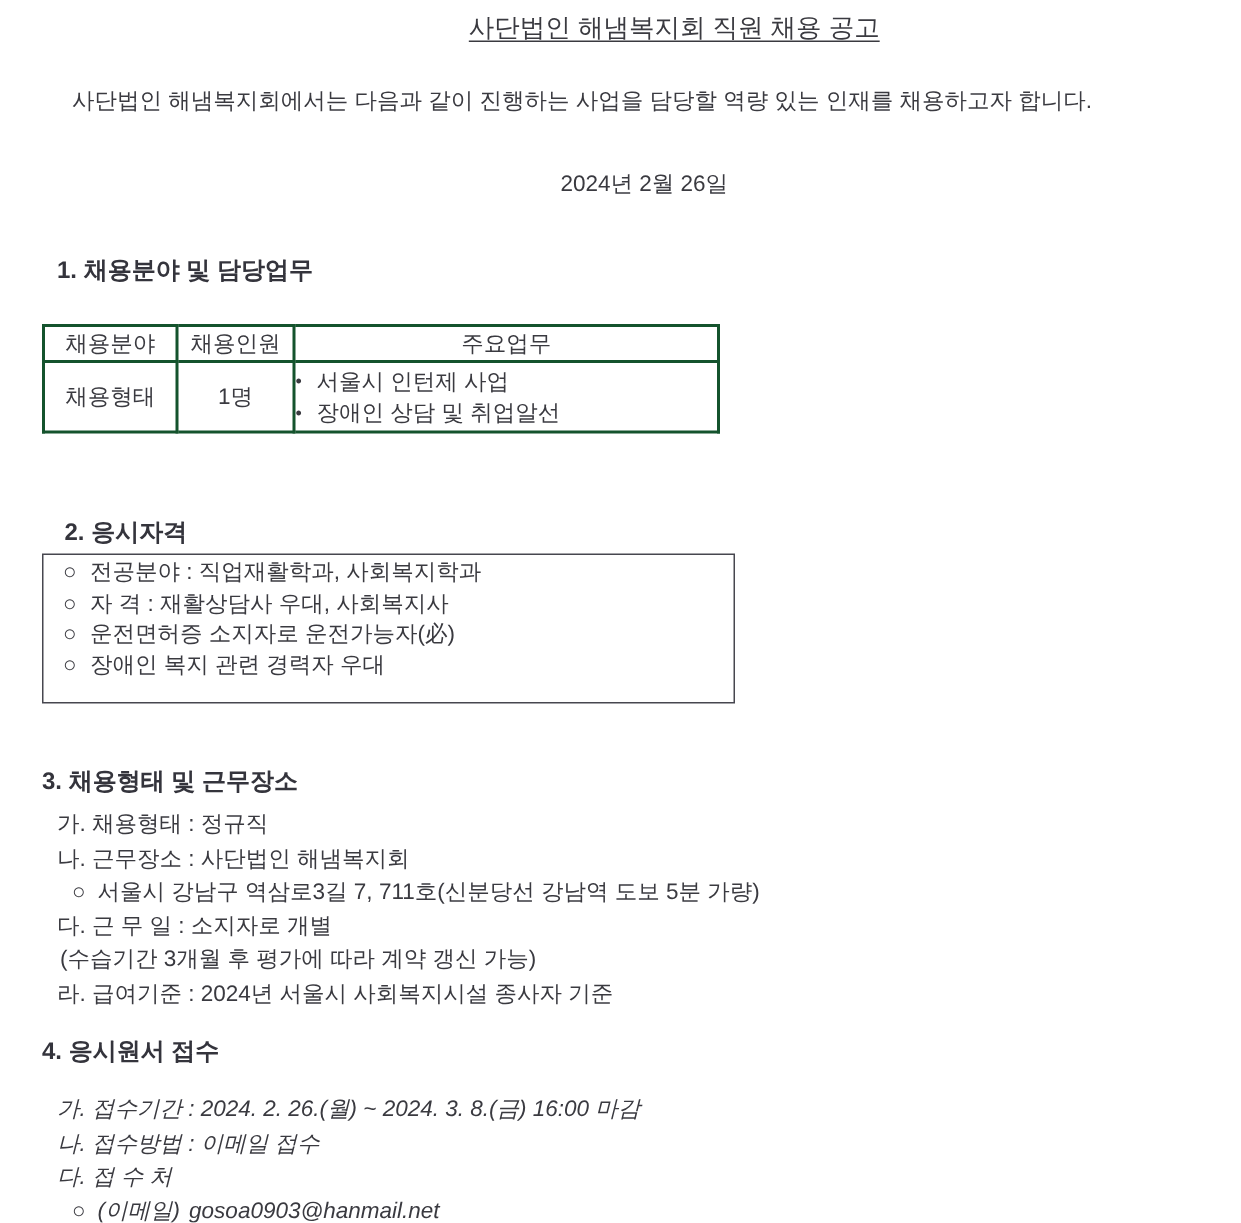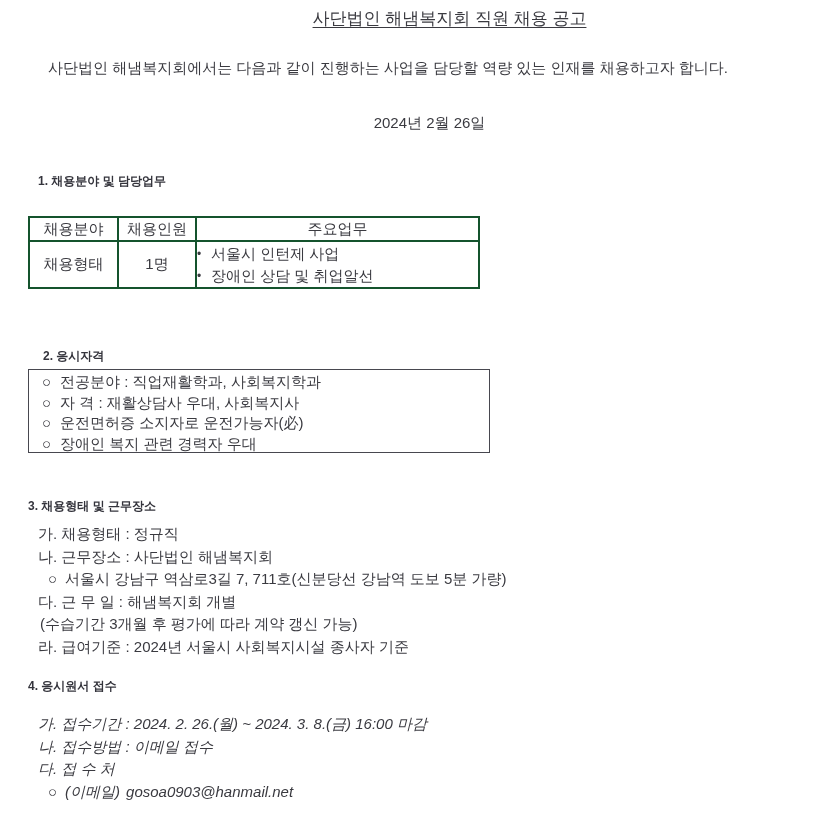--- a/index.html
+++ b/index.html
@@ -32,21 +32,21 @@
 
   .date-line {
     margin: 34px 0 0 14px;
     padding-left: 18px;
     text-align: center;
     line-height: 21px;
   }
 
   .sec-heading {
     font-weight: bold;
-    font-size: 12px;
+    font-size: 16px;
     color: #34343c;
     line-height: 22px;
     white-space: nowrap;
   }
   .sec1 { margin: 37px 0 0 38px; }
   .sec2 { margin: 56px 0 0 43px; }
   .sec3 { margin: 42px 0 0 28px; }
   .sec4 { margin: 17px 0 16px 28px; }
 
   table.recruit {
@@ -63,21 +63,21 @@
   table.recruit td.c { text-align: center; height: 45px; }
   td.duties { height: 45px; vertical-align: middle; padding-left: 11px; }
   .duty { line-height: 21px; white-space: nowrap; }
   .duty .dot { display: inline-block; width: 14px; font-size: 12px; vertical-align: 1px; }
 
   .sub-heading { margin: 4px 0 0 30px; line-height: 21px; }
 
   .req-box {
     box-sizing: border-box;
     margin: 2px 0 0 28px;
-    width: 462px; height: 84px;
+    width: 462px; height: 100px;
     border: 1.5px solid #47474f;
     padding: 2px 0 16px 13px;
   }
   .req-line { line-height: 20.5px; white-space: nowrap; }
   .req-line .circle { margin-right: 9px; }
 
   .list { margin-top: 6px; }
   .list4 { margin-top: 3px; font-style: italic; }
   .line { line-height: 22.5px; white-space: nowrap; }
   .ind-a { margin-left: 38px; }   
@@ -131,21 +131,21 @@
     <div class="req-line"><span class="circle">○</span><span>자 격 : 재활상담사 우대, 사회복지사</span></div>
     <div class="req-line"><span class="circle">○</span><span>운전면허증 소지자로 운전가능자(必)</span></div>
     <div class="req-line"><span class="circle">○</span><span>장애인 복지 관련 경력자 우대</span></div>
   </div>
 
   <h2 class="sec-heading sec3">3. 채용형태 및 근무장소</h2>
   <div class="list">
     <div class="line ind-a">가. 채용형태 : 정규직</div>
     <div class="line ind-a">나. 근무장소 : 사단법인 해냄복지회</div>
     <div class="line ind-b"><span class="circle">○</span><span>서울시 강남구 역삼로3길 7, 711호(신분당선 강남역 도보 5분 가량)</span></div>
-    <div class="line ind-a">다. 근 무 일 : 해냄복지회 개별</div>
+    <div class="line ind-a">다. 근 무 일 : 소지자로 개별</div>
     <div class="line ind-c">(수습기간 3개월 후 평가에 따라 계약 갱신 가능)</div>
     <div class="line ind-a">라. 급여기준 : 2024년 서울시 사회복지시설 종사자 기준</div>
   </div>
 
   <h2 class="sec-heading sec4">4. 응시원서 접수</h2>
   <div class="list list4">
     <div class="line ind-a">가. 접수기간 : 2024. 2. 26.(월) ~ 2024. 3. 8.(금) 16:00 마감</div>
     <div class="line ind-a">나. 접수방법 : 이메일 접수</div>
     <div class="line ind-a">다. 접 수 처</div>
     <div class="line ind-b"><span class="circle">○</span><span>(이메일)</span><span class="email">gosoa0903@hanmail.net</span></div>

